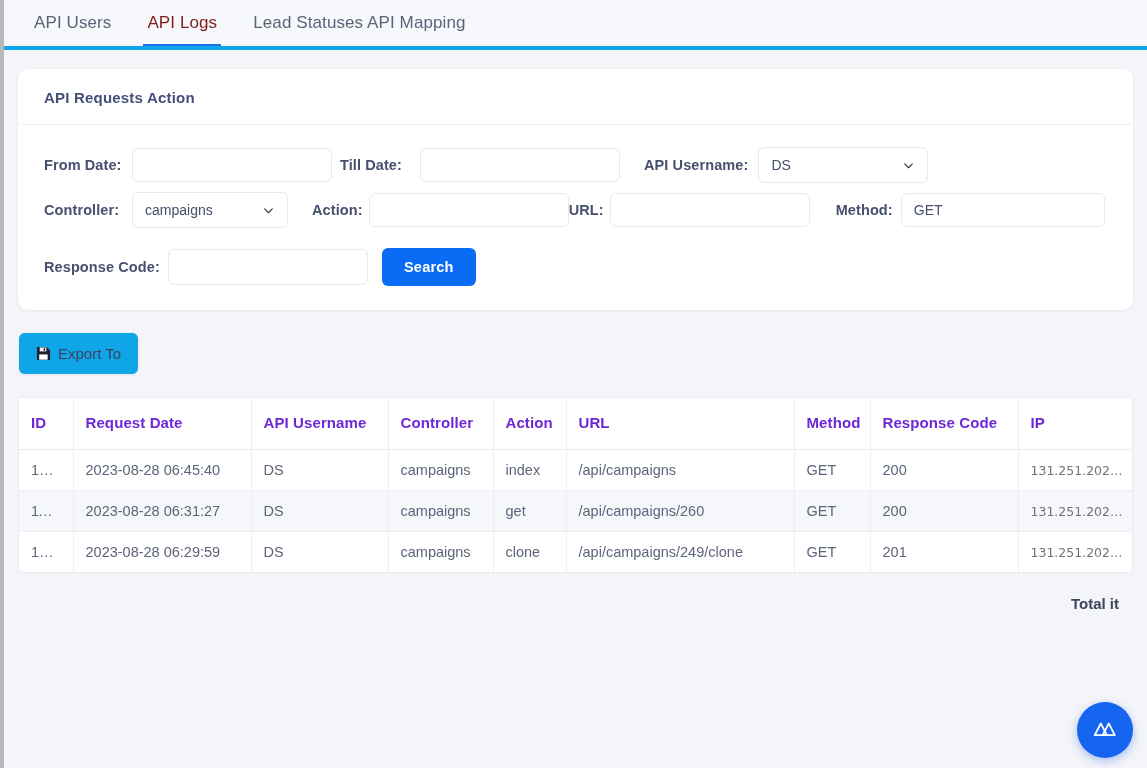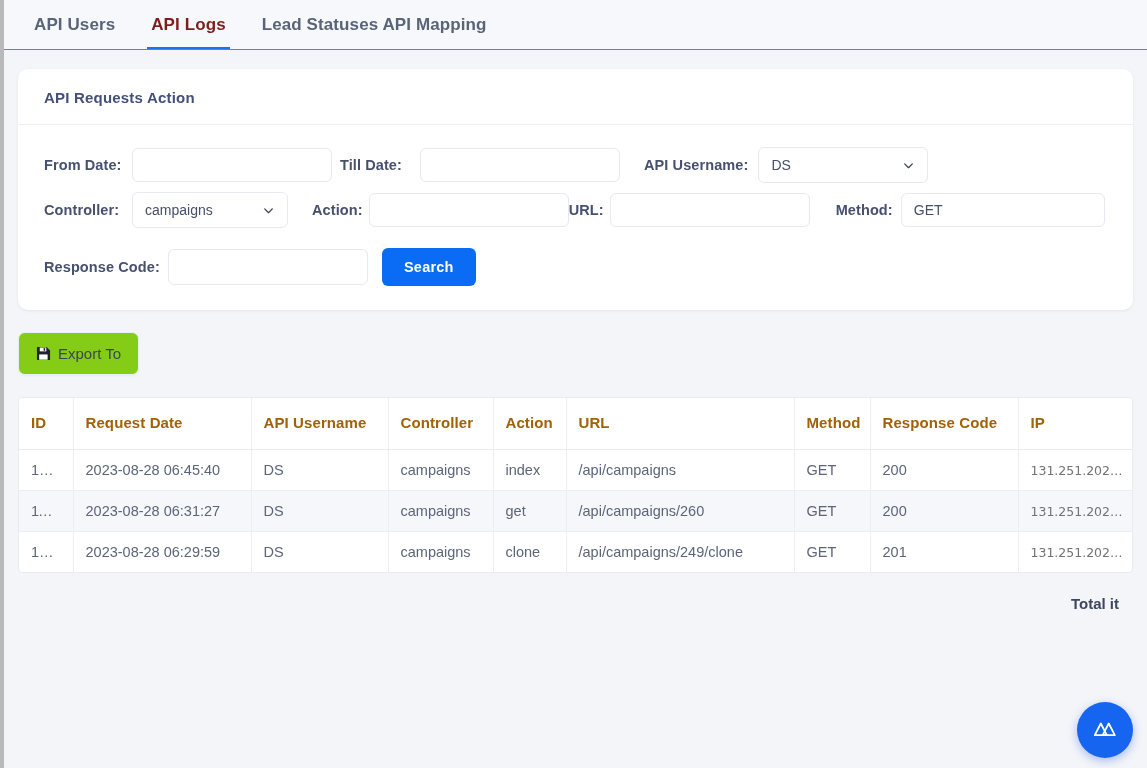--- a/index.html
+++ b/index.html
@@ -15,26 +15,25 @@
     width: 1147px; height: 768px;
     background: #f4f5f9;
     border-left: 4px solid #b9b9bb;
     overflow: hidden;
   }
 
   
   .tabbar {
     height: 50px;
     background: #f7f8fb;
-    border-bottom: 1px solid #0ea5e9;
+    border-bottom: 4px solid #0ea5e9;
     display: flex;
     align-items: stretch;
     padding-left: 12px;
     gap: 0;
-    font-weight: bold;
   }
   .tab {
     display: flex; align-items: center;
     padding: 0 18px;
     font-size: 17px;
     color: #5a6478;
     cursor: pointer;
     position: relative;
     letter-spacing: .1px;
   }
@@ -118,21 +117,21 @@
     padding: 0 22px;
     cursor: pointer;
     font-family: "Liberation Sans", sans-serif;
     letter-spacing: .2px;
   }
 
   
   .export-btn {
     margin: 22px 0 0 14px;
     display: inline-flex; align-items: center; gap: 7px;
-    background: #84cc16;
+    background: #0ea5e9;
     border: 1px solid #eceef3;
     border-radius: 7px;
     padding: 12px 17px;
     font-size: 15px;
     color: #3c4458;
     cursor: pointer;
     box-shadow: 0 1px 2px rgba(30,40,70,.05);
   }
   .save-ico { width: 15px; height: 15px; display:block; }
 
@@ -172,21 +171,21 @@
     background: #fff;
     border: 1px solid #e9ebf1;
     border-radius: 4px;
     overflow: hidden;
   }
   table { border-collapse: collapse; width: 100%; table-layout: fixed; }
   thead th {
     text-align: left;
     font-size: 15px;
     font-weight: bold;
-    color: #a16207;
+    color: #6d28d9;
     padding: 16px 12px 18px 12px;
     border-right: 1px solid #eceef3;
     border-bottom: 1px solid #e9ebf1;
     background: #fff;
     letter-spacing: .1px;
     vertical-align: top;
   }
   thead th:last-child { border-right: none; }
   tbody td {
     font-size: 14.5px;

